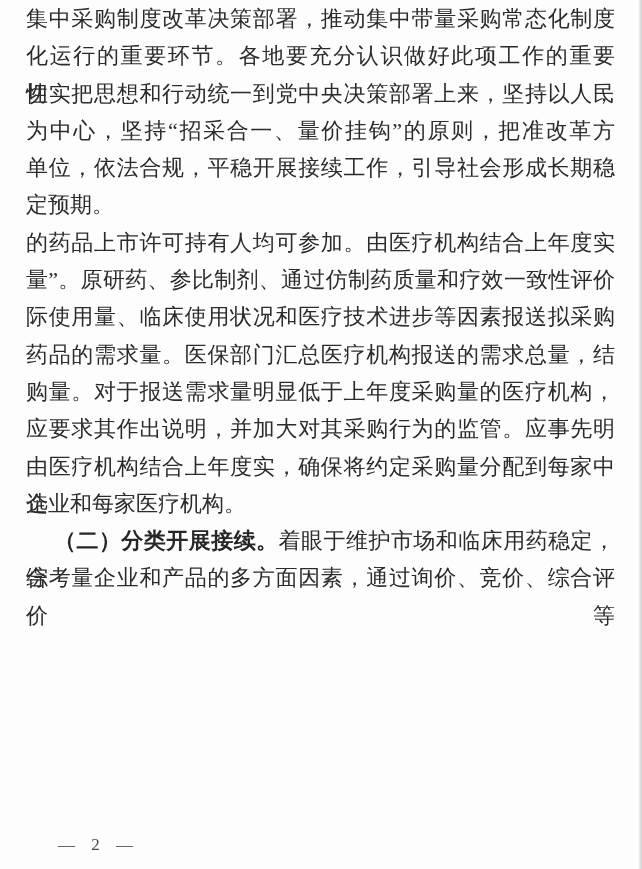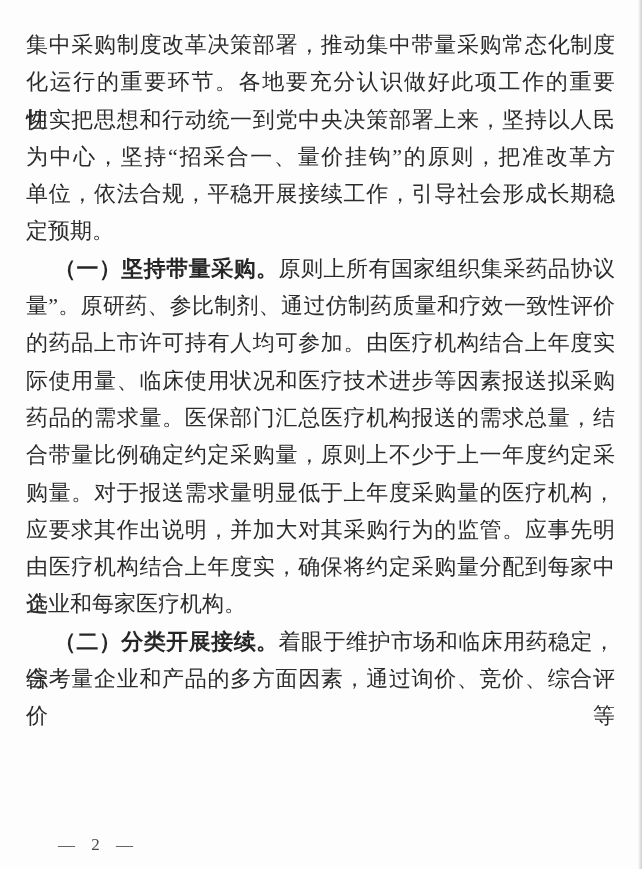--- a/index.html
+++ b/index.html
@@ -12,21 +12,21 @@
     height: 869px;
     position: relative;
     overflow: hidden;
   }
   .page {
     position: absolute;
     left: 0; top: 0;
     width: 642px; height: 869px;
     background: #fdfdfd;
     box-sizing: border-box;
-    padding: 26px 27px 0 26px;
+    padding: 0 27px 0 26px;
     font-family: "Liberation Serif", "DejaVu Serif", serif;
     color: #2b2b2b;
   }
   .tline {
     height: 37.3px;
     line-height: 37.3px;
     font-size: 22px;
     text-align: justify;
     text-align-last: justify;
     text-justify: inter-character;
@@ -77,26 +77,24 @@
 <div class="page">
 
   <div class="tline">集中采购制度改革决策部署，推动集中带量采购常态化制度</div>
   <div class="tline">化运行的重要环节。各地要充分认识做好此项工作的重要性，</div>
   <div class="tline">切实把思想和行动统一到党中央决策部署上来，坚持以人民</div>
   <div class="tline">为中心，坚持“招采合一、量价挂钩”的原则，把准改革方</div>
   <div class="tline">单位，依法合规，平稳开展接续工作，引导社会形成长期稳</div>
   <div class="tline para-last">定预期。</div>
 
 
-  <div class="tline indent"><span class="lead">（一）坚持带量采购。</span><span>原则上所有国家组织集采药品协议</span></div>
+  <div class="tline">的药品上市许可持有人均可参加。由医疗机构结合上年度实</div>
   <div class="tline">量”。原研药、参比制剂、通过仿制药质量和疗效一致性评价</div>
-  <div class="tline">的药品上市许可持有人均可参加。由医疗机构结合上年度实</div>
   <div class="tline">际使用量、临床使用状况和医疗技术进步等因素报送拟采购</div>
   <div class="tline">药品的需求量。医保部门汇总医疗机构报送的需求总量，结</div>
-  <div class="tline">合带量比例确定约定采购量，原则上不少于上一年度约定采</div>
   <div class="tline">购量。对于报送需求量明显低于上年度采购量的医疗机构，</div>
   <div class="tline">应要求其作出说明，并加大对其采购行为的监管。应事先明</div>
   <div class="tline">由医疗机构结合上年度实，确保将约定采购量分配到每家中选</div>
   <div class="tline para-last">企业和每家医疗机构。</div>
 
   <div class="tline indent"><span class="lead">（二）分类开展接续。</span><span>着眼于维护市场和临床用药稳定，综</span></div>
   <div class="tline">合考量企业和产品的多方面因素，通过询价、竞价、综合评价等</div>
 
   <div class="page-number">— 2 —</div>
 

